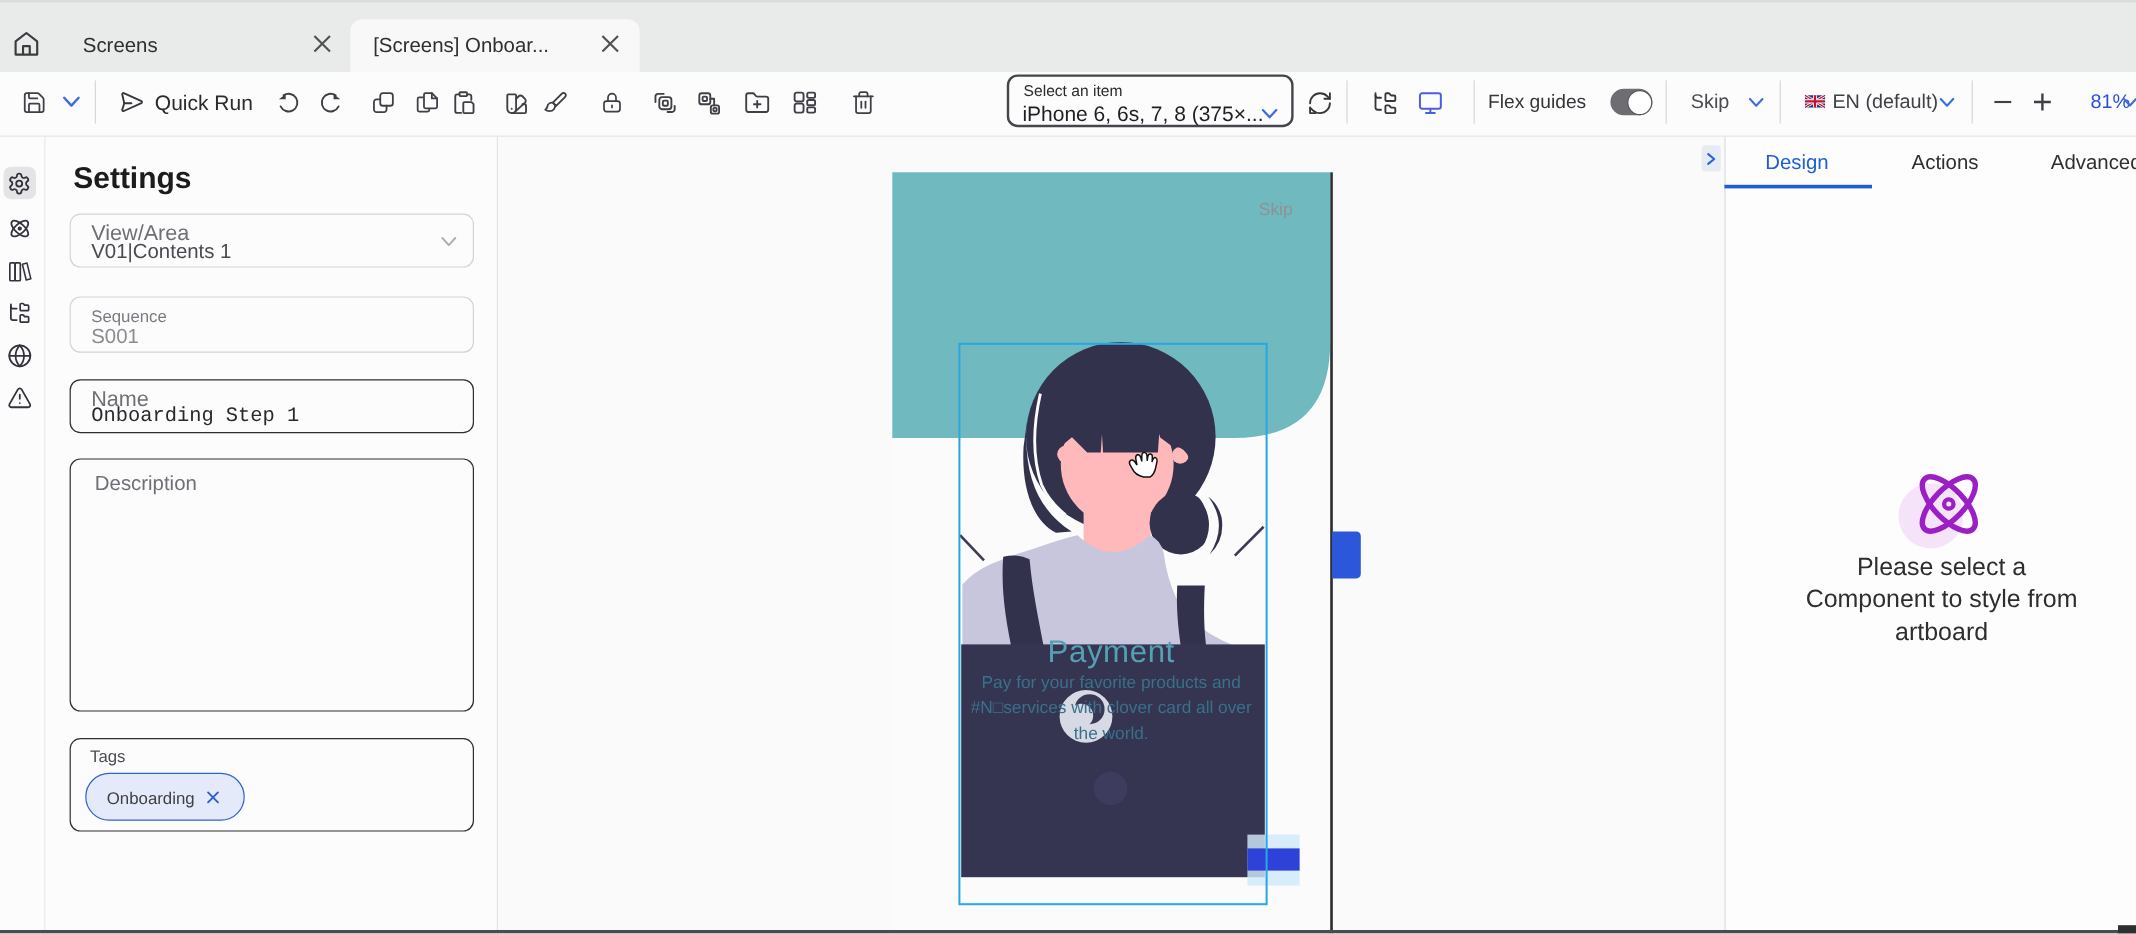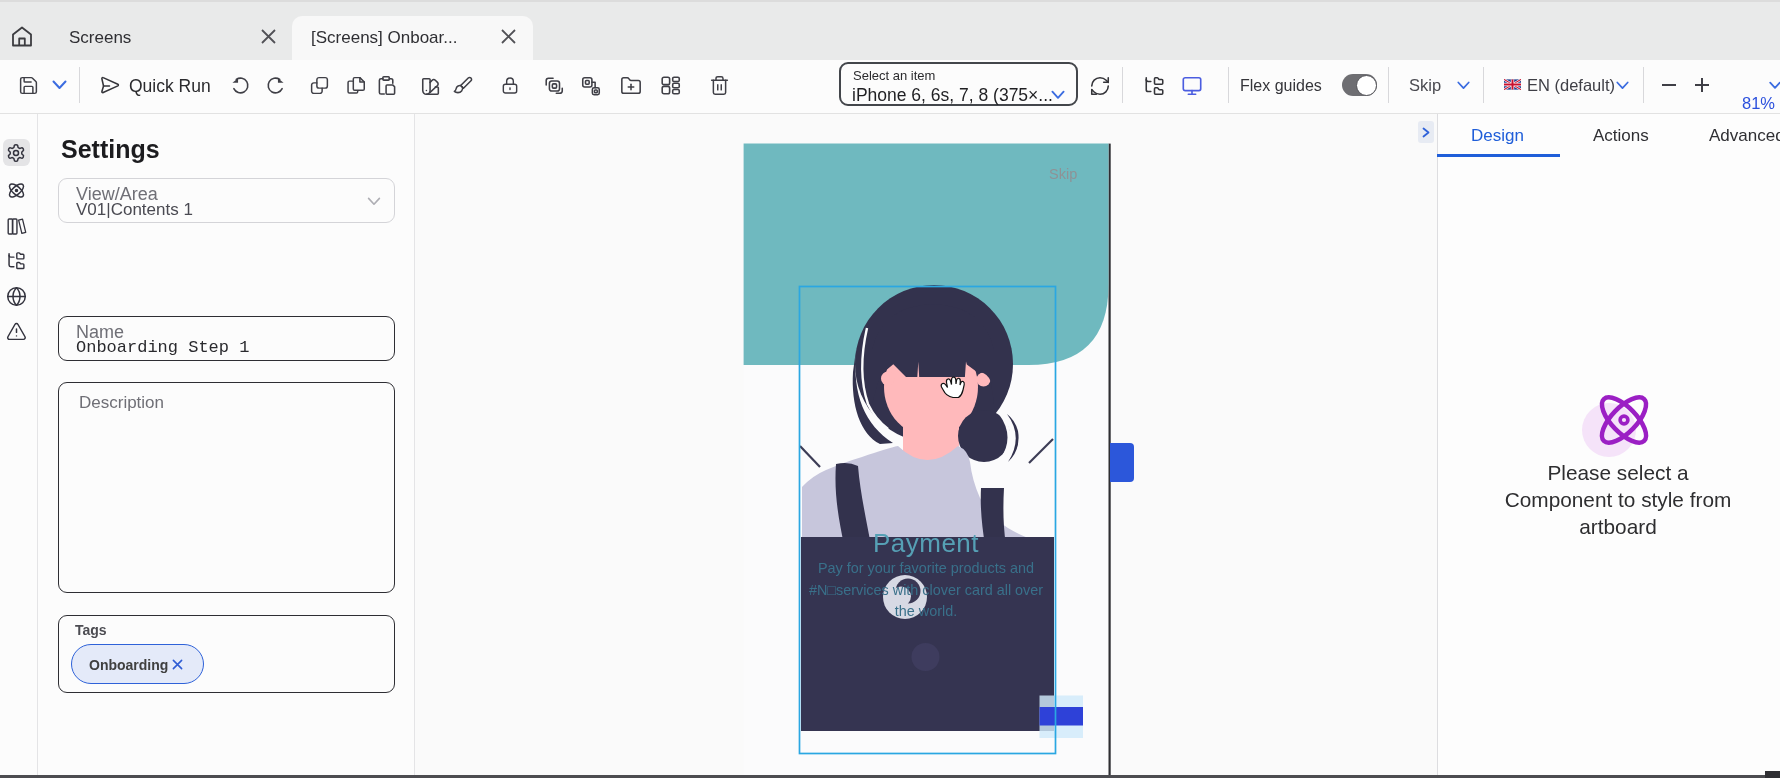--- a/index.html
+++ b/index.html
@@ -203,21 +203,21 @@
   <svg class="ti icon" style="left:1616px; top:21px;" width="13" height="9" viewBox="0 0 15 10" fill="none" stroke="#3b6ce0" stroke-width="2" stroke-linecap="round" stroke-linejoin="round">
       <path d="M1.5 1.5 L7.5 8 L13.5 1.5"></path>
     </svg>
   <div class="tdiv" style="left:1643px;"></div>
   <svg class="ti icon" style="left:1662px; top:24px;" width="14" height="2" viewBox="0 0 14 2">
       <path d="M0 1 H14" stroke="#3f3f46" stroke-width="2" stroke-linecap="round"></path>
     </svg>
   <svg class="ti icon" style="left:1695px; top:18px;" width="14" height="14" viewBox="0 0 14 14">
       <path d="M7 0 V14 M0 7 H14" stroke="#3f3f46" stroke-width="2" stroke-linecap="round"></path>
     </svg>
-  <div class="tlabel" style="left:1742px; top:34px; font-size:16.5px; color:#2b50dd;">81%</div>
+  <div class="tlabel" style="left:1742px; top:16px; font-size:16.5px; color:#2b50dd;">81%</div>
   <svg class="ti icon" style="left:1769px; top:21px;" width="12" height="9" viewBox="0 0 15 10" fill="none" stroke="#3b6ce0" stroke-width="2.2" stroke-linecap="round" stroke-linejoin="round">
       <path d="M1.5 1.5 L7.5 8 L13.5 1.5"></path>
     </svg>
 </div>
 
 <div id="sidebar">
   <div class="abs" style="left:3px; top:25px; width:27px; height:27px; background:#e4e4e6; border-radius:6px;"></div>
 
   <svg class="si icon" style="top:29px;" width="20" height="20" viewBox="0 0 24 24" fill="none" stroke="#33333e" stroke-width="1.8" stroke-linecap="round" stroke-linejoin="round">
     <path d="M12.22 2h-.44a2 2 0 0 0-2 2v.18a2 2 0 0 1-1 1.73l-.43.25a2 2 0 0 1-2 0l-.15-.08a2 2 0 0 0-2.73.73l-.22.38a2 2 0 0 0 .73 2.73l.15.1a2 2 0 0 1 1 1.72v.51a2 2 0 0 1-1 1.74l-.15.09a2 2 0 0 0-.73 2.73l.22.38a2 2 0 0 0 2.73.73l.15-.08a2 2 0 0 1 2 0l.43.25a2 2 0 0 1 1 1.73V20a2 2 0 0 0 2 2h.44a2 2 0 0 0 2-2v-.18a2 2 0 0 1 1-1.73l.43-.25a2 2 0 0 1 2 0l.15.08a2 2 0 0 0 2.73-.73l.22-.39a2 2 0 0 0-.73-2.73l-.15-.08a2 2 0 0 1-1-1.74v-.5a2 2 0 0 1 1-1.74l.15-.09a2 2 0 0 0 .73-2.73l-.22-.38a2 2 0 0 0-2.73-.73l-.15.08a2 2 0 0 1-2 0l-.43-.25a2 2 0 0 1-1-1.73V4a2 2 0 0 0-2-2z"></path>
@@ -260,31 +260,35 @@
   <div class="abs" style="left:23px; top:21px; font-size:25px; font-weight:700; color:#1c1c1f;">Settings</div>
 
   <div class="fbox" style="top:64px; height:45px; border:1.4px solid #d4d4d8;">
     <div class="flabel abs" style="left:17px; top:5px;">View/Area</div>
     <div class="fvalue abs" style="left:17px; top:21px; color:#4a4a52;">V01|Contents 1</div>
     <svg class="abs icon" style="left:308px; top:18px;" width="14" height="9" viewBox="0 0 15 10" fill="none" stroke="#aeaeb4" stroke-width="1.8" stroke-linecap="round" stroke-linejoin="round">
         <path d="M1.5 1.5 L7.5 8 L13.5 1.5"></path>
       </svg>
   </div>
 
+  <div class="fbox" style="top:133px; height:47px; border:1.4px solid #d4d4d8;">
+    <div class="flabel abs" style="left:17px; top:7px; font-size:14px; color:#7a7a80;">Sequence</div>
+    <div class="fvalue abs" style="left:17px; top:23px; color:#8c8c92;">S001</div>
+  </div>
 
   <div class="fbox" style="top:202px; height:45px; border:1.7px solid #2e2e33;">
     <div class="flabel abs" style="left:17px; top:5px;">Name</div>
     <div class="fvalue abs" style="left:17px; top:21px; color:#2a2a2e;font-family:Liberation Mono, monospace;">Onboarding Step 1</div>
   </div>
 
   <div class="fbox" style="top:268px; height:211px; border:1.7px solid #2e2e33;">
     <div class="abs" style="left:20px; top:10px; font-size:17px; color:#6f6f76;">Description</div>
   </div>
 
-  <div class="fbox" style="top:501px; height:78px; border:1.7px solid #2e2e33;font-weight:bold;">
+  <div class="fbox" style="top:501px; height:78px; border:1.7px solid #2e2e33;">
     <div class="abs" style="left:16px; top:6px; font-size:14px; color:#4c4c52;">Tags</div>
     <div class="abs" style="left:12px; top:28px; width:133px; height:40px; border-radius:20px; border:1.3px solid #2e62d9; background:#e4eaf9;"></div>
     <div class="abs" style="left:30px; top:41px; font-size:14px; color:#404040;">Onboarding</div>
     <svg class="abs icon" style="left:113px; top:43px;" width="11" height="11" viewBox="0 0 12 12" stroke="#2e5cd4" stroke-width="1.7" stroke-linecap="round">
         <path d="M1.5 1.5 L10.5 10.5 M10.5 1.5 L1.5 10.5"></path>
       </svg>
   </div>
 </div>
 
 <div id="canvas">

